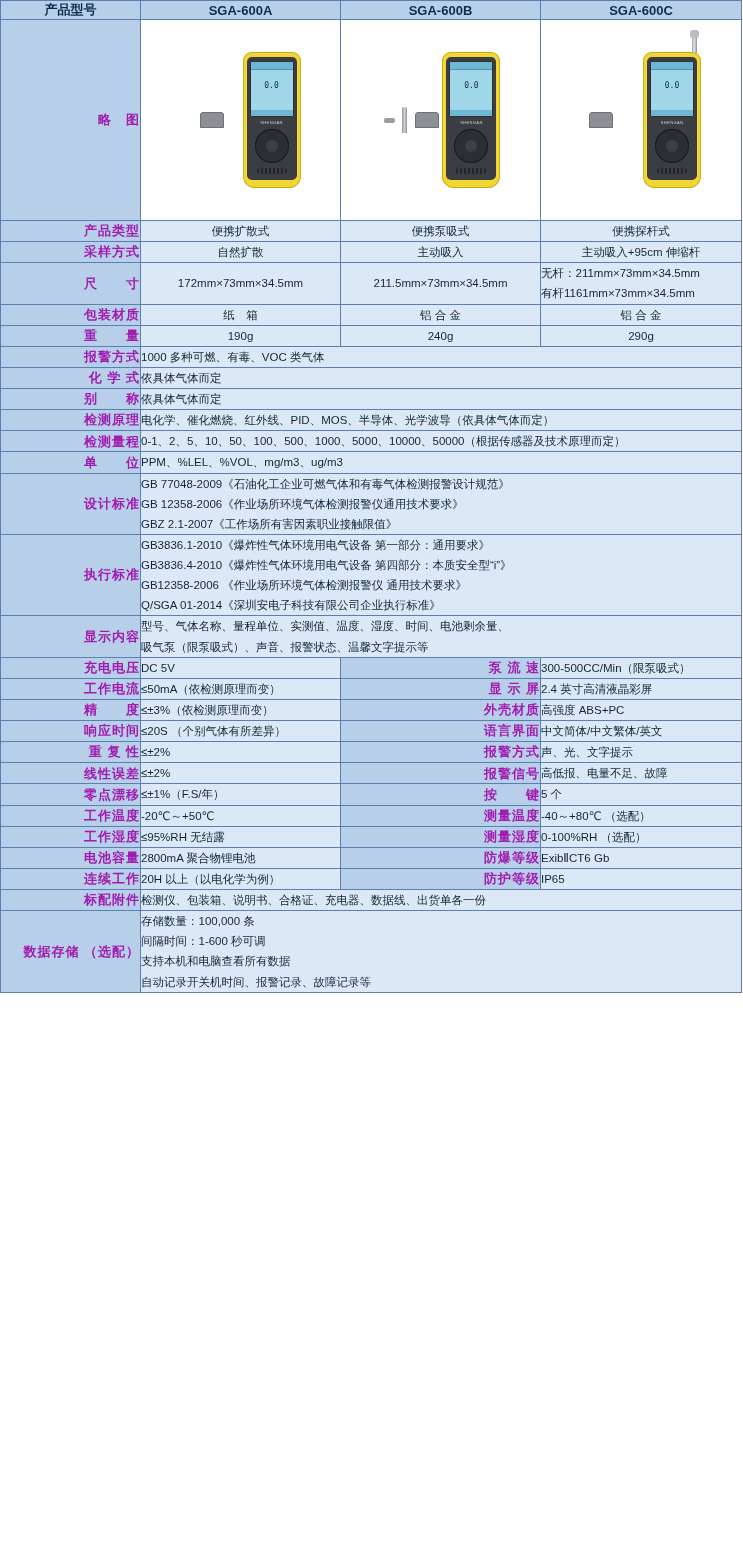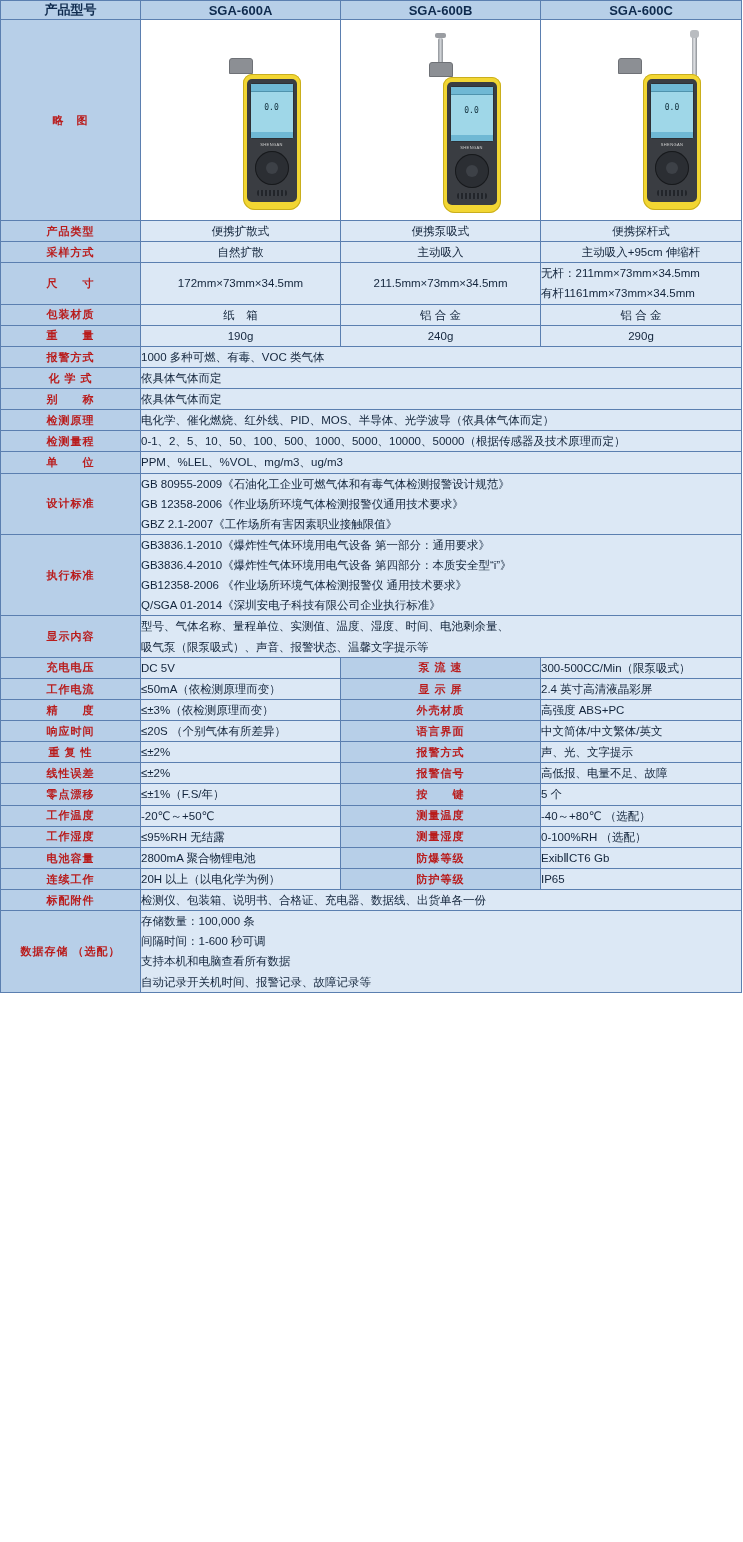--- a/index.html
+++ b/index.html
@@ -20,24 +20,24 @@
     table-layout: fixed;
     border-radius: 32px;
   }
   table.spec td {
     border: 1px solid #5b7fb0;
     padding: 0;
     vertical-align: middle;
   }
   .lbl {
     background: #b7cfe8;
-    text-align: center;
+    text-align: right;
     font-weight: bold;
-    color: #b91c1c;
-    font-size: 11px;
+    color: #a21caf;
+    font-size: 13px;
     letter-spacing: 1px;
     padding: 7px 2px;
     line-height: 1.5;
   }
   .val {
     background: #dce8f5;
     padding: 7px 8px;
     font-size: 11.5px;
     line-height: 1.75;
     color: #12243b;
@@ -176,21 +176,21 @@
   }
   .dev-probe-tip {
     position: absolute;
     top: 0;
     right: 2px;
     width: 9px;
     height: 8px;
     background: #b9bcc0;
     border-radius: 3px;
   }
-  .stack-center { display:flex; flex-direction:column; align-items:flex-end; justify-content:flex-end; height:180px; }
+  .stack-center { display:flex; align-items:center; justify-content:flex-end; height:180px; }
   .val .line { display: block; }
 </style>
 </head>
 <body>
 
 <table class="spec">
   <colgroup>
     <col class="col-label">
       <col class="col-a">
       <col class="col-b">
@@ -330,21 +330,21 @@
       <td class="val" colspan="3">0-1、2、5、10、50、100、500、1000、5000、10000、50000（根据传感器及技术原理而定）</td>
     </tr>
     <tr>
       <td class="lbl">单　　位</td>
       <td class="val" colspan="3">PPM、%LEL、%VOL、mg/m3、ug/m3</td>
     </tr>
 
     <tr>
       <td class="lbl">设计标准</td>
       <td class="val" colspan="3">
-        <span class="line">GB 80955-2009《石油化工企业可燃气体和有毒气体检测报警设计规范》</span>
+        <span class="line">GB 77048-2009《石油化工企业可燃气体和有毒气体检测报警设计规范》</span>
         <span class="line">GB 12358-2006《作业场所环境气体检测报警仪通用技术要求》</span>
         <span class="line">GBZ 2.1-2007《工作场所有害因素职业接触限值》</span>
       </td>
     </tr>
 
     <tr>
       <td class="lbl">执行标准</td>
       <td class="val" colspan="3">
         <span class="line">GB3836.1-2010《爆炸性气体环境用电气设备  第一部分：通用要求》</span>
         <span class="line">GB3836.4-2010《爆炸性气体环境用电气设备  第四部分：本质安全型“i”》</span>

